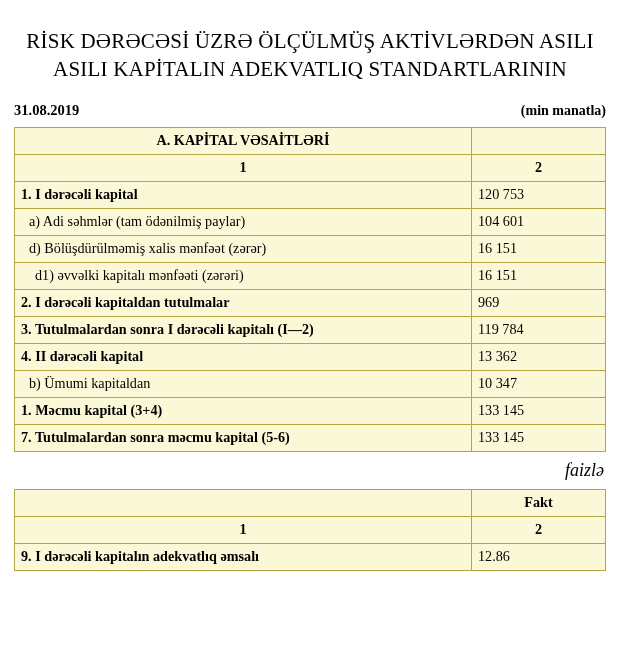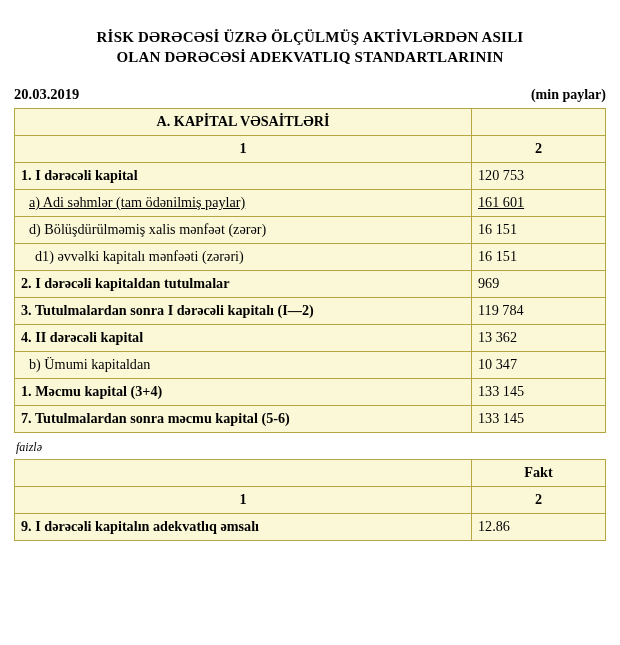--- a/index.html
+++ b/index.html
@@ -16,22 +16,22 @@
   }
   .page {
     width: 620px;
     height: 645px;
     position: relative;
     box-sizing: border-box;
     padding: 0;
   }
   .title {
     text-align: center;
-    font-weight: bold;
-    font-size: 15px;
+    font-weight: normal;
+    font-size: 21px;
     line-height: 1.33;
     letter-spacing: 0.2px;
     margin: 28px 18px 0 18px;
   }
   .title div {
     white-space: nowrap;
   }
   .meta-row {
     display: flex;
     justify-content: space-between;
@@ -40,21 +40,21 @@
     font-size: 14.5px;
     font-weight: bold;
   }
   .meta-right {
     font-size: 14px;
     font-weight: bold;
   }
   table.tbl {
     border-collapse: collapse;
     table-layout: fixed;
-    margin: 0 14px;
+    margin: 8px 14px;
     width: 592px;
     background: #fbf8d8;
   }
   table.tbl td {
     border: 1px solid #b5a642;
     padding: 3px 6px 4px 6px;
     font-size: 14.2px;
     height: 19px;
     vertical-align: middle;
     background: #fbf8d8;
@@ -74,52 +74,51 @@
   td.numhdr {
     text-align: center;
     font-weight: bold;
     font-size: 14.2px;
   }
   td.blank {
     background: #fbf8d8;
   }
   td.white {
     background: #ffffff;
-    text-decoration: underline;
   }
   .bold {
     font-weight: bold;
   }
   .indent1 {
     padding-left: 14px !important;
   }
   .indent2 {
     padding-left: 20px !important;
   }
   .faizle {
-    text-align: left;
+    text-align: right;
     font-style: italic;
-    font-size: 12px;
+    font-size: 18px;
     margin: 7px 16px 4px 0;
     padding-left: 16px;
   }
 </style>
 </head>
 <body>
 
 <div class="page">
 
   <div class="title">
     <div>RİSK DƏRƏCƏSİ ÜZRƏ ÖLÇÜLMÜŞ AKTİVLƏRDƏN ASILI</div>
-    <div>OLAN DƏRƏCƏSİ ADEKVATLIQ STANDARTLARININ</div>
+    <div>ASILI KAPİTALIN ADEKVATLIQ STANDARTLARININ</div>
   </div>
 
   <div class="meta-row">
-    <span>20.03.2019</span>
-    <span class="meta-right">(min paylar)</span>
+    <span>31.08.2019</span>
+    <span class="meta-right">(min manatla)</span>
   </div>
 
   <table class="tbl">
     <colgroup>
       <col>
       <col style="width:134px">
     </colgroup>
     <tbody>
       <tr>
         <td class="hdr">A. KAPİTAL VƏSAİTLƏRİ</td>
@@ -128,21 +127,21 @@
       <tr>
         <td class="numhdr">1</td>
         <td class="numhdr">2</td>
       </tr>
       <tr>
         <td class="c-label bold">1. I dərəcəli kapital</td>
         <td class="c-val">120 753</td>
       </tr>
       <tr>
         <td class="c-label indent1 white">a) Adi səhmlər (tam ödənilmiş paylar)</td>
-        <td class="c-val white">161 601</td>
+        <td class="c-val white">104 601</td>
       </tr>
       <tr>
         <td class="c-label indent1">d)   Bölüşdürülməmiş xalis mənfəət (zərər)</td>
         <td class="c-val">16 151</td>
       </tr>
       <tr>
         <td class="c-label indent2">d1) əvvəlki kapitalı mənfəəti (zərəri)</td>
         <td class="c-val">16 151</td>
       </tr>
       <tr>

